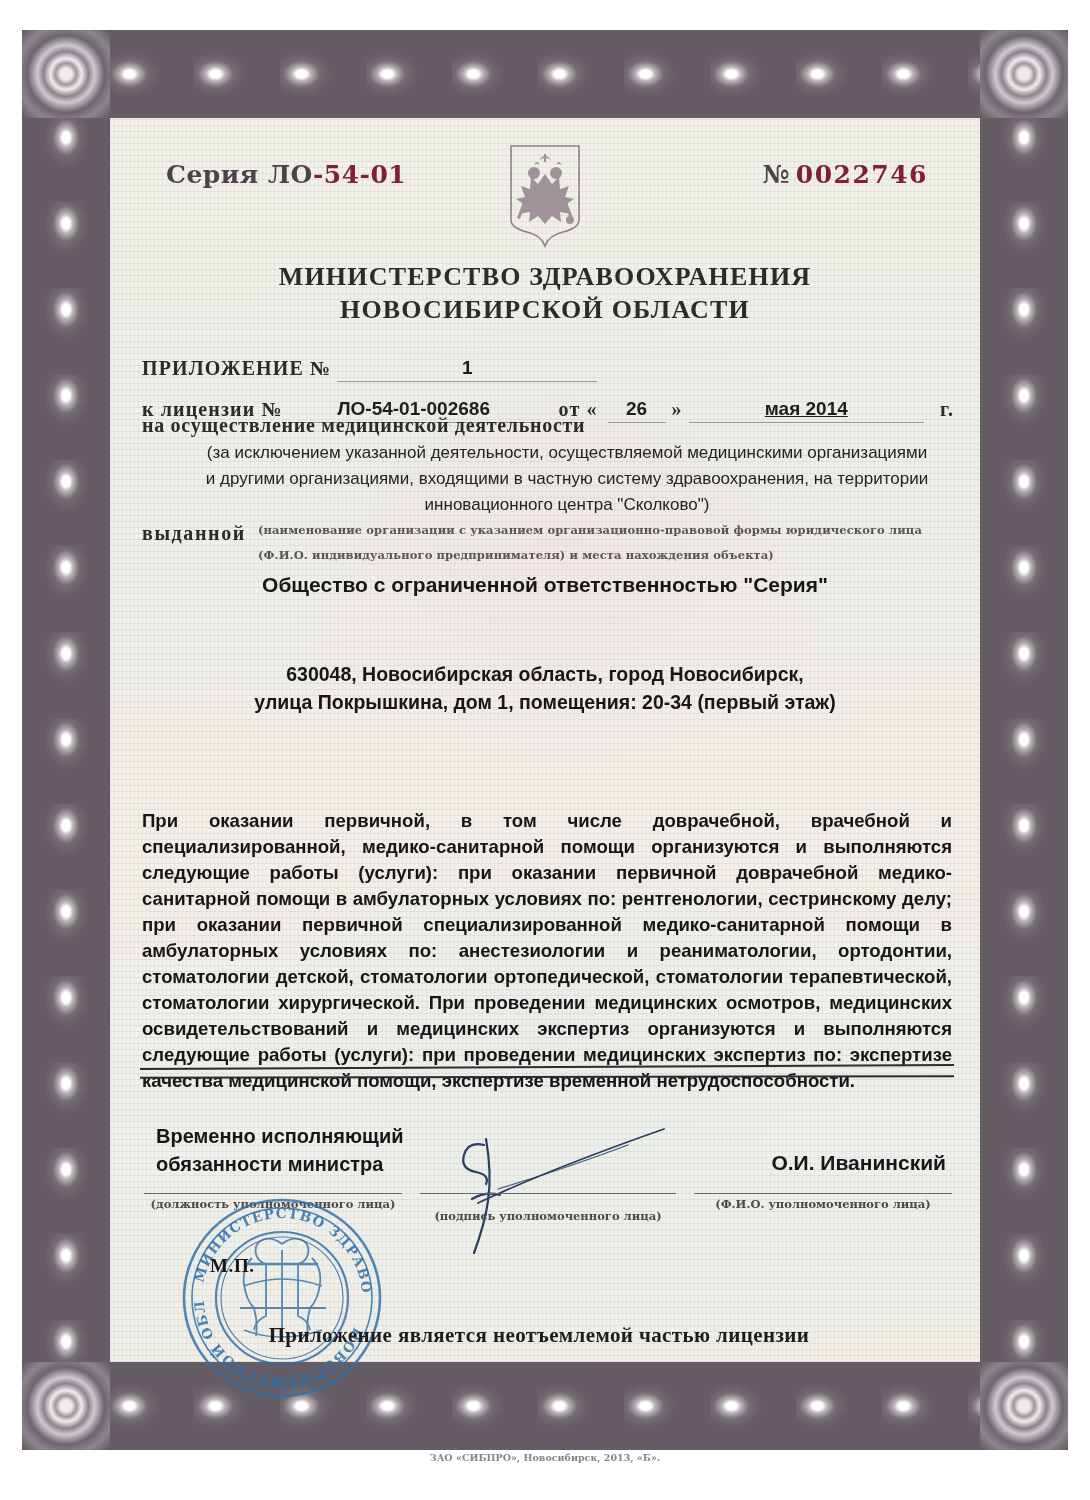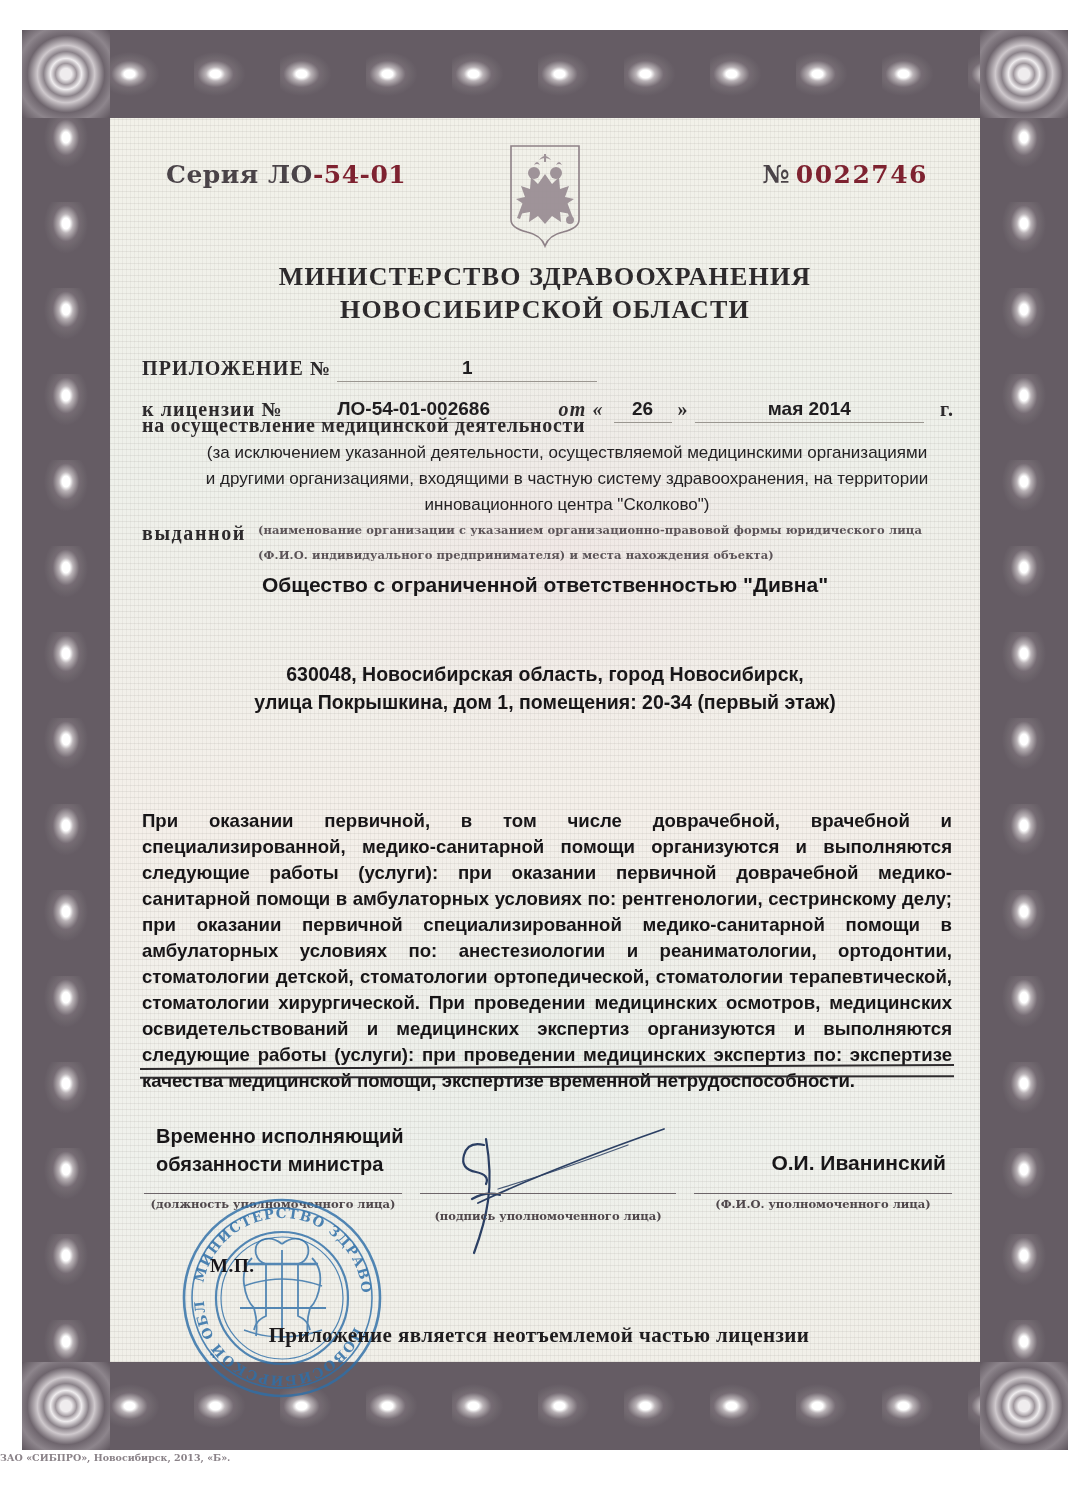--- a/index.html
+++ b/index.html
@@ -188,23 +188,23 @@
     position: relative;
     top: -1px;
   }
 
   .row-prilozh { top: 215px; }
   .row-prilozh .fill { max-width: 260px; flex: 0 0 260px; text-align: center; }
   .row-prilozh .tail { flex: 1; }
 
   .row-lic { top: 256px; }
   .row-lic .num-fill { flex: 0 0 250px; }
-  .row-lic .ot { margin: 0 4px 0 14px; font-style: italic; }
+  .row-lic .ot { margin: 0 4px 0 14px; }
   .row-lic .day-fill { flex: 0 0 58px; }
-  .row-lic .month-fill { flex: 1; }
+  .row-lic .month-fill { flex: 1; text-decoration: underline; }
   .row-lic .g { margin-left: 10px; }
 
   .activity {
     position: absolute;
     left: 32px;
     top: 296px;
     font-family: "Liberation Serif", serif;
     font-weight: 700;
     font-size: 20px;
     letter-spacing: 0.7px;
@@ -408,20 +408,21 @@
     font-size: 21px;
     letter-spacing: 0.4px;
     color: #1e1c1e;
   }
 
   .printer-credit {
     position: absolute;
     left: 0;
     right: 0;
     top: 1452px;
+    text-align: center;
     font-family: "DejaVu Serif", serif;
     font-weight: 700;
     font-size: 9.5px;
     color: #8a8288;
   }
 </style>
 </head>
 <body>
 
 <div id="page">
@@ -488,21 +489,21 @@
 
     <div class="activity">на осуществление медицинской деятельности</div>
     <div class="activity-note">(за исключением указанной деятельности, осуществляемой медицинскими организациями и другими организациями, входящими в частную систему здравоохранения, на территории инновационного центра "Сколково")</div>
 
     <div class="issued-lbl">выданной</div>
     <div class="issued-hint">
       <div>(наименование организации с указанием организационно-правовой формы юридического лица</div>
       <div>(Ф.И.О. индивидуального предпринимателя) и места нахождения объекта)</div>
     </div>
 
-    <div class="org-name">Общество с ограниченной ответственностью "Дивна"</div>
+    <div class="org-name">Общество с ограниченной ответственностью "Серия"</div>
 
     <div class="org-addr">
       <div>630048, Новосибирская область, город Новосибирск,</div>
       <div>улица Покрышкина, дом 1, помещения: 20-34 (первый этаж)</div>
     </div>
 
     <div class="nomen-body">При оказании первичной, в том числе доврачебной, врачебной и специализированной, медико-санитарной помощи организуются и выполняются следующие работы (услуги): при оказании первичной доврачебной медико-санитарной помощи в амбулаторных условиях по: рентгенологии, сестринскому делу; при оказании первичной специализированной медико-санитарной помощи в амбулаторных условиях по: анестезиологии и реаниматологии, ортодонтии, стоматологии детской, стоматологии ортопедической, стоматологии терапевтической, стоматологии хирургической. При проведении медицинских осмотров, медицинских освидетельствований и медицинских экспертиз организуются и выполняются следующие работы (услуги): при проведении медицинских экспертиз по: экспертизе качества медицинской помощи, экспертизе временной нетрудоспособности.</div>
 
     <div class="rule-top"></div>
     <div class="rule-bottom"></div>

